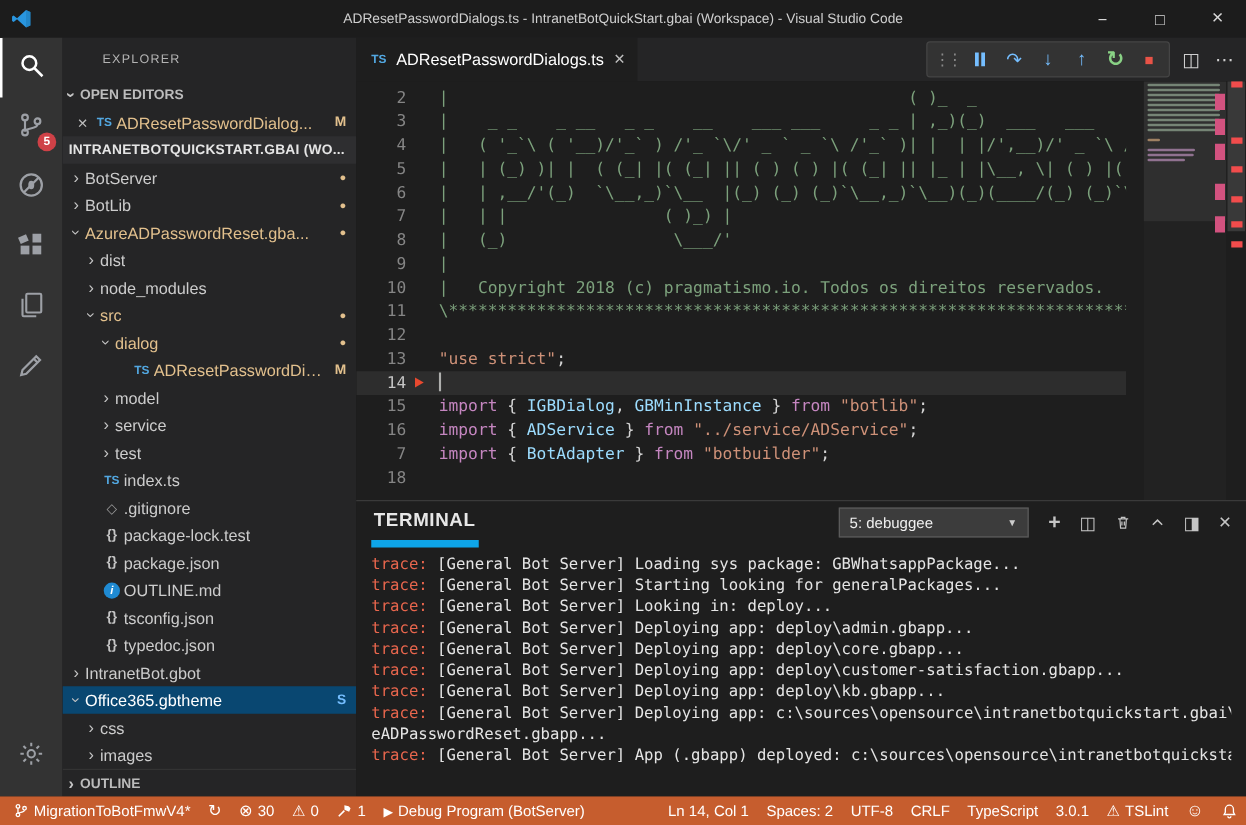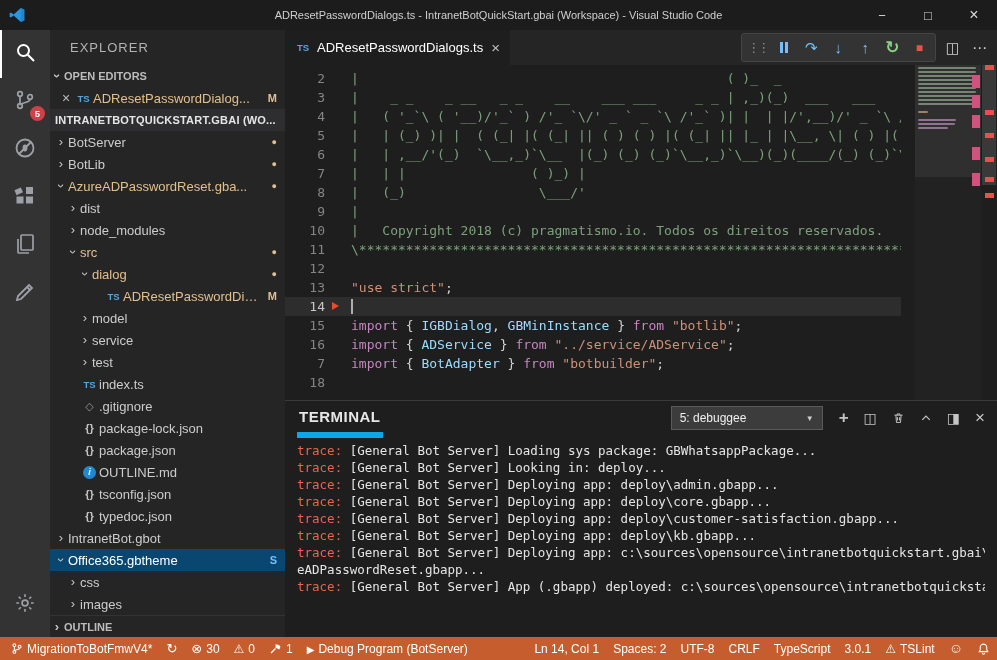--- a/index.html
+++ b/index.html
@@ -21,21 +21,21 @@
   .wc-close{font-size:16px}
   
   .main{display:flex;height:607px}
   .activitybar{width:50px;background:var(--activitybar-bg);display:flex;flex-direction:column;justify-content:space-between}
   .ab-item{height:48px;display:flex;align-items:center;justify-content:center;position:relative;color:#9da0a6;cursor:pointer}
   .ab-item.active{color:#fff;box-shadow:inset 2px 0 0 #fff}
   .ab-badge{position:absolute;right:5px;bottom:5px;min-width:15px;height:15px;padding:0 3px;border-radius:8px;background:var(--badge-bg);color:#fff;font-size:9.5px;font-weight:bold;display:flex;align-items:center;justify-content:center}
   .ab-bottom{padding-bottom:8px}
   
   .sidebar{width:235px;background:var(--sidebar-bg);display:flex;flex-direction:column;overflow:hidden}
-  .sb-title{height:35px;line-height:35px;padding-left:20px;font-size:13px;letter-spacing:1px;color:#b3b3b3;flex:none}
+  .sb-title{height:35px;line-height:35px;padding-left:32px;font-size:10px;letter-spacing:1px;color:#b3b3b3;flex:none}
   .sec-header{height:22px;display:flex;align-items:center;font-size:11px;font-weight:700;color:#bcbcbc;flex:none;cursor:pointer}
   .ws-header{height:22px;display:flex;align-items:center;background:#2e2e30;font-size:11px;font-weight:700;color:#e5e5e5;padding-left:5px;letter-spacing:.2px;flex:none;cursor:pointer;white-space:nowrap;overflow:hidden}
   .outline{margin-top:auto;border-top:1px solid #333}
   .row{height:22px;display:flex;align-items:center;font-size:13px;color:#cccccc;padding-right:8px;cursor:pointer;white-space:nowrap;overflow:hidden}
   .row.selected{background:var(--selection-bg);color:#fff}
   .twisty{display:inline-block;width:14px;flex:none;text-align:center;color:#c5c5c5;font-size:13px;line-height:14px}
   .twisty.open{transform:rotate(90deg)}
   .fi{display:inline-flex;align-items:center;justify-content:center;width:19px;flex:none}
   .fi-ts{color:#52a7e0;font-weight:bold;font-size:9.5px}
   .fi-braces{color:#c5c5c5;font-weight:bold;font-size:11px}
@@ -256,21 +256,21 @@
           <div class="row" style="padding-left:30px">
             <span class="fi fi-ts">TS</span>
             <span class="row-label">index.ts</span>
           </div>
           <div class="row" style="padding-left:30px">
             <span class="fi fi-diamond">◇</span>
             <span class="row-label">.gitignore</span>
           </div>
           <div class="row" style="padding-left:30px">
             <span class="fi fi-braces">{}</span>
-            <span class="row-label">package-lock.json</span>
+            <span class="row-label">package-lock.test</span>
           </div>
           <div class="row" style="padding-left:30px">
             <span class="fi fi-braces">{}</span>
             <span class="row-label">package.json</span>
           </div>
           <div class="row" style="padding-left:30px">
             <span class="fi fi-info">i</span>
             <span class="row-label">OUTLINE.md</span>
           </div>
           <div class="row" style="padding-left:30px">
@@ -410,20 +410,21 @@
                 <svg width="12" height="12" viewBox="0 0 16 16" fill="none" stroke="#c5c5c5" stroke-width="1.6">
                   <path d="M3 10.5l5-5 5 5"></path>
                 </svg>
               </span>
               <span class="ta">◨</span>
               <span class="ta ta-close">×</span>
             </div>
         </div>
         <div class="term-body" id="term-body">
             <div class="term-line"><span class="term-prefix">trace:</span><span> [General Bot Server] Loading sys package: GBWhatsappPackage...</span></div>
+            <div class="term-line"><span class="term-prefix">trace:</span><span> [General Bot Server] Starting looking for generalPackages...</span></div>
             <div class="term-line"><span class="term-prefix">trace:</span><span> [General Bot Server] Looking in: deploy...</span></div>
             <div class="term-line"><span class="term-prefix">trace:</span><span> [General Bot Server] Deploying app: deploy\admin.gbapp...</span></div>
             <div class="term-line"><span class="term-prefix">trace:</span><span> [General Bot Server] Deploying app: deploy\core.gbapp...</span></div>
             <div class="term-line"><span class="term-prefix">trace:</span><span> [General Bot Server] Deploying app: deploy\customer-satisfaction.gbapp...</span></div>
             <div class="term-line"><span class="term-prefix">trace:</span><span> [General Bot Server] Deploying app: deploy\kb.gbapp...</span></div>
             <div class="term-line"><span class="term-prefix">trace:</span><span> [General Bot Server] Deploying app: c:\sources\opensource\intranetbotquickstart.gbai\Azur</span></div>
             <div class="term-line"><span>eADPasswordReset.gbapp...</span></div>
             <div class="term-line"><span class="term-prefix">trace:</span><span> [General Bot Server] App (.gbapp) deployed: c:\sources\opensource\intranetbotquickstart.g</span></div>
           </div>
       </div>

